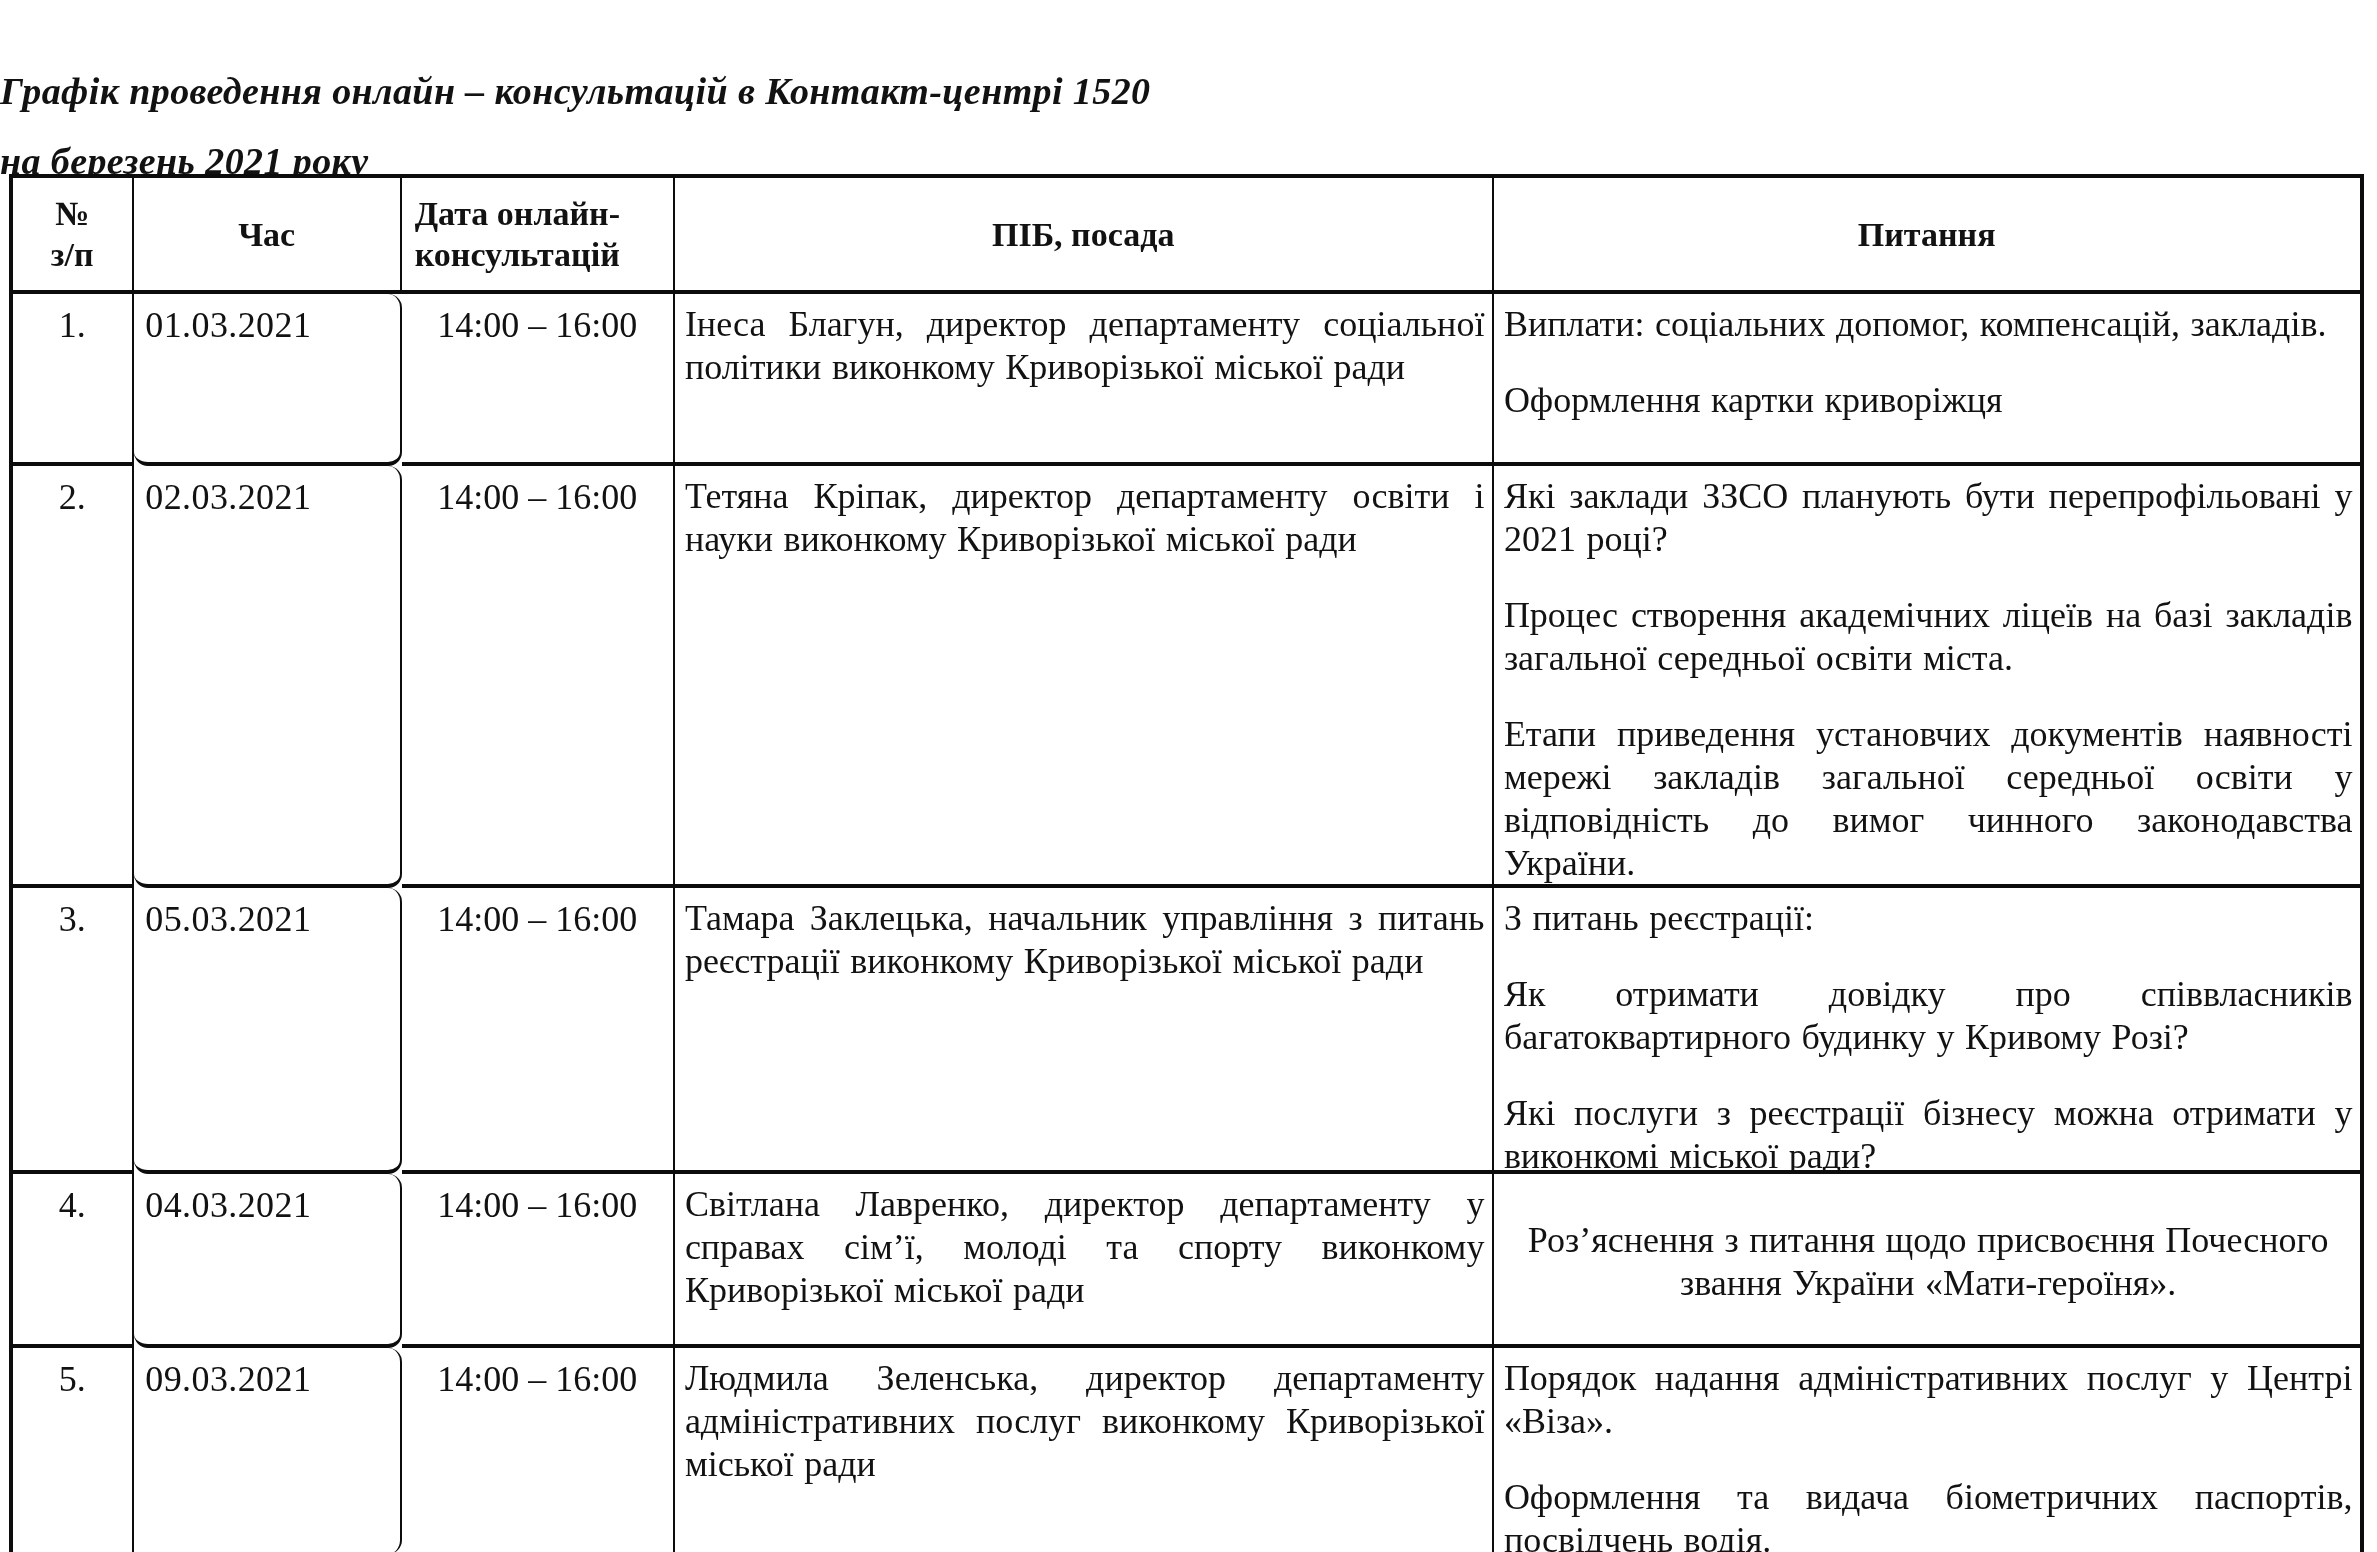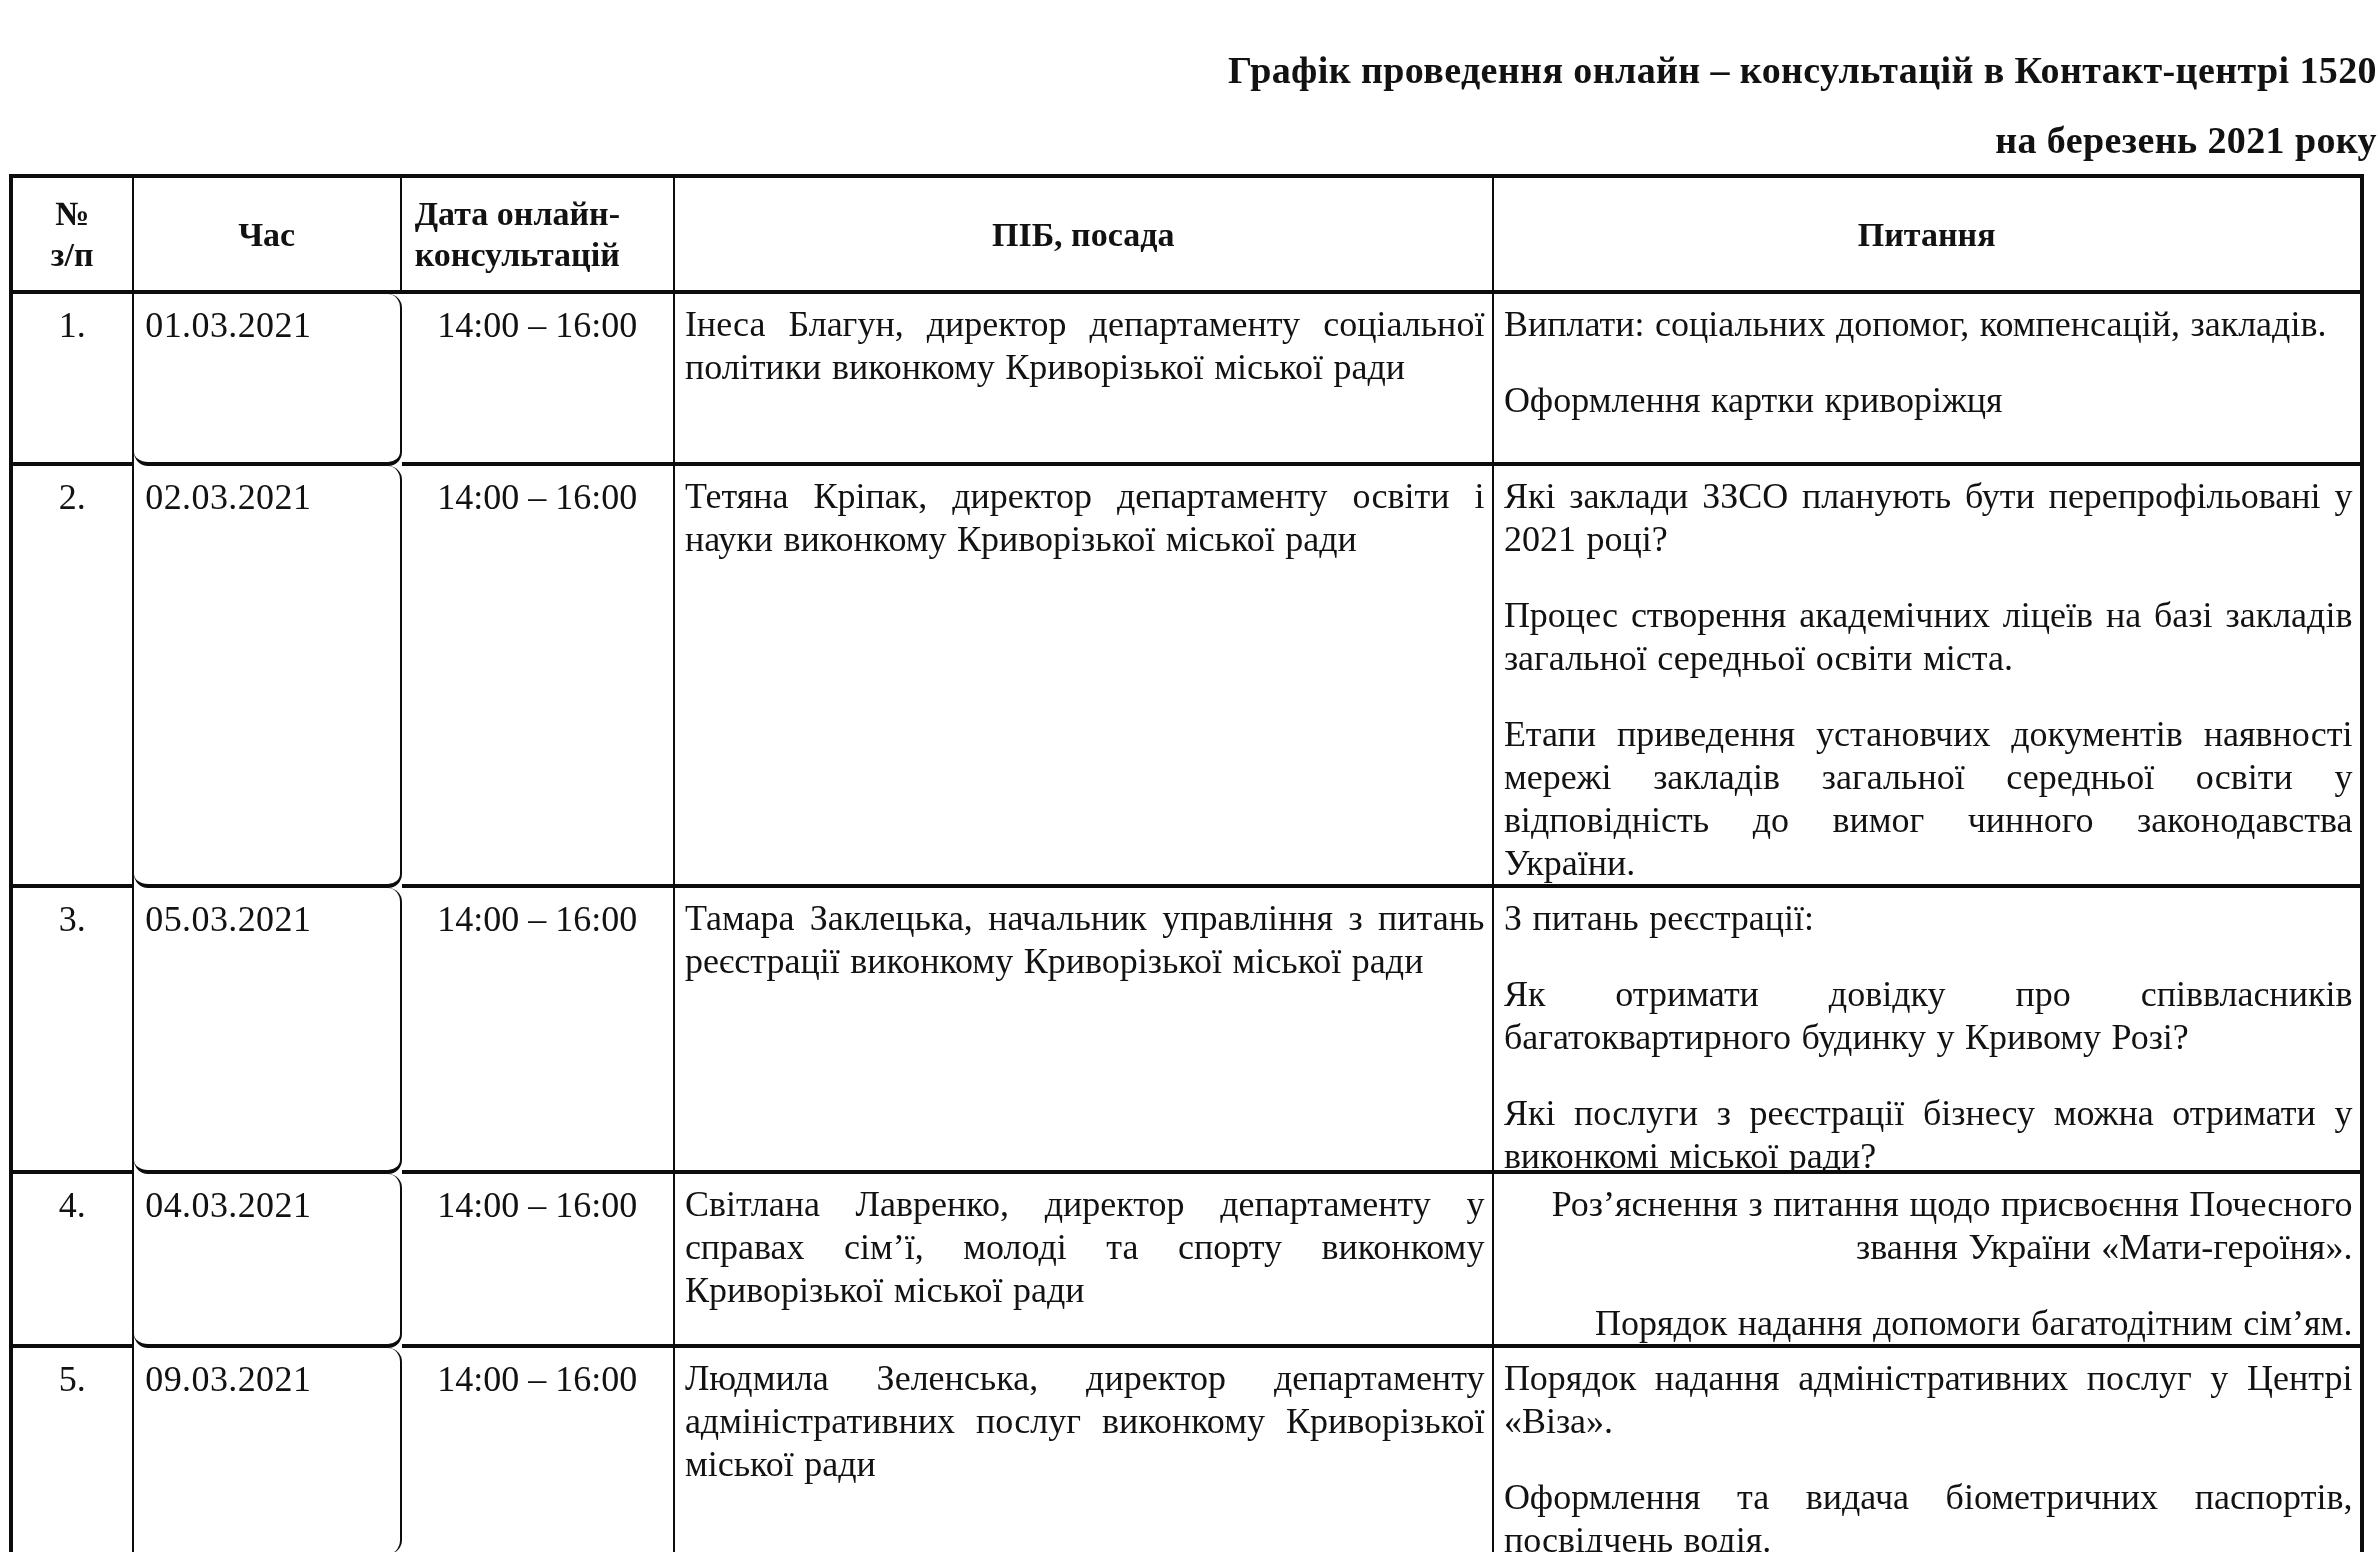--- a/index.html
+++ b/index.html
@@ -8,21 +8,21 @@
     width: 2377px;
     height: 1552px;
     background: #ffffff;
     overflow: hidden;
     font-family: "Liberation Serif", "DejaVu Serif", serif;
     color: #121212;
   }
   .page { position: relative; width: 2377px; height: 1552px; background: #fff; }
 
   
-  .title-block { padding-top: 48px; text-align: right; }
+  .title-block { padding-top: 69px; text-align: left; font-style: italic; }
   .title-line1 {
     font-size: 38px; font-weight: bold; line-height: 44px; letter-spacing: 0.4px;
   }
   .title-line2 {
     font-size: 38px; font-weight: bold; line-height: 44px; margin-top: 26px; letter-spacing: 0.4px;
   }
 
   
   .tbl {
     position: absolute; left: 8.7px; top: 174px;
@@ -58,21 +58,21 @@
   .num  { text-align: center; padding-top: 10.2px; }
   .date { padding: 10.2px 0 0 11.6px; letter-spacing: 0.4px; border-radius: 14px; }
   .time { text-align: center; padding-top: 10.2px; }
   .txt  { padding: 8.7px 7.3px 0 10.2px; }
   .txt p {
     margin: 0;
     text-align: justify;
     word-spacing: 1.5px;
   }
   .txt p + p { margin-top: 33px; }
-  .txt p.nj { text-align: right; }
+  .txt p.nj { text-align: center; margin-top: 36px; }
 </style>
 </head>
 <body>
 
 <div class="page">
 
   <div class="title-block">
     <div class="title-line1">Графік проведення онлайн – консультацій в Контакт-центрі 1520</div>
     <div class="title-line2">на березень 2021 року</div>
   </div>

